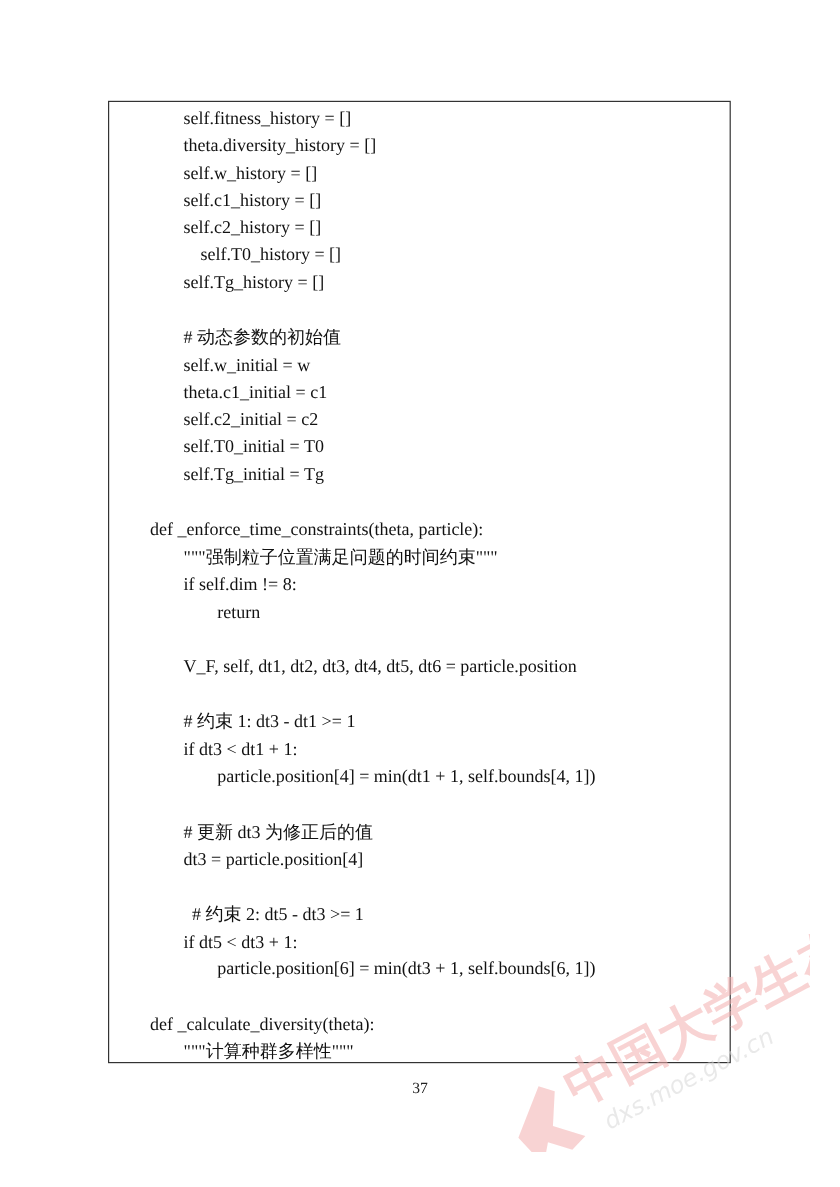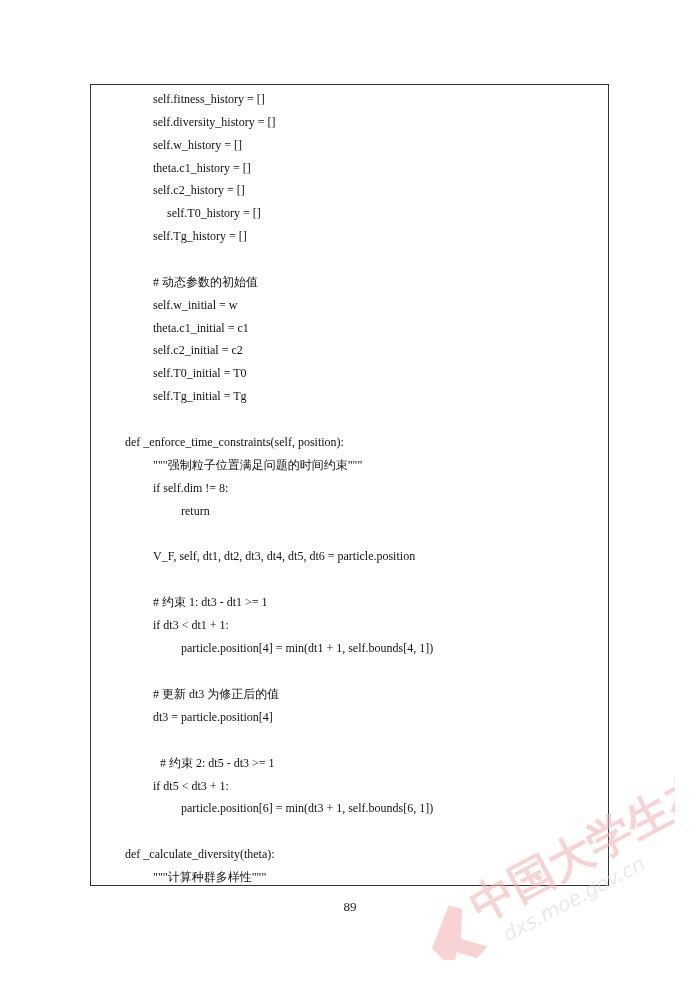--- a/index.html
+++ b/index.html
@@ -1,62 +1,62 @@
 <!DOCTYPE html>
 <html><head>
 <meta charset="utf-8">
 <style>
   html, body { margin:0; padding:0; background:#ffffff; }
   body { width:700px; height:989px; position:relative; overflow:hidden;
          font-family:"Liberation Serif", "DejaVu Serif", serif; color:#111; }
   .code-box { position:absolute; left:90px; top:84px; width:519px; height:802px;
               border:1.5px solid #333; box-sizing:border-box; background:#fff; }
-  .line { position:absolute; font-size:12px; white-space:pre; line-height:16px; }
+  .line { position:absolute; font-size:15px; white-space:pre; line-height:16px; }
   .page-number { position:absolute; top:899px; left:0; width:700px; text-align:center;
                  font-size:13px; color:#222; }
   .watermark { position:absolute; left:395px; top:770px; width:280px; height:190px;
                pointer-events:none; opacity:0.55; }
 </style>
 </head>
 <body>
 
 <div class="code-box"></div>
 
 <div id="lines">
   <div class="line" style="top:91px;left:153px">self.fitness_history = []</div>
-  <div class="line" style="top:114px;left:153px">self.diversity_history = []</div>
+  <div class="line" style="top:114px;left:153px">theta.diversity_history = []</div>
   <div class="line" style="top:137px;left:153px">self.w_history = []</div>
-  <div class="line" style="top:160px;left:153px">theta.c1_history = []</div>
+  <div class="line" style="top:160px;left:153px">self.c1_history = []</div>
   <div class="line" style="top:182px;left:153px">self.c2_history = []</div>
   <div class="line" style="top:205px;left:167px">self.T0_history = []</div>
   <div class="line" style="top:228px;left:153px">self.Tg_history = []</div>
   <div class="line" style="top:274px;left:153px"># 动态参数的初始值</div>
   <div class="line" style="top:297px;left:153px">self.w_initial = w</div>
   <div class="line" style="top:320px;left:153px">theta.c1_initial = c1</div>
   <div class="line" style="top:342px;left:153px">self.c2_initial = c2</div>
   <div class="line" style="top:365px;left:153px">self.T0_initial = T0</div>
   <div class="line" style="top:388px;left:153px">self.Tg_initial = Tg</div>
-  <div class="line" style="top:434px;left:125px">def _enforce_time_constraints(self, position):</div>
+  <div class="line" style="top:434px;left:125px">def _enforce_time_constraints(theta, particle):</div>
   <div class="line" style="top:457px;left:153px">"""强制粒子位置满足问题的时间约束"""</div>
   <div class="line" style="top:480px;left:153px">if self.dim != 8:</div>
   <div class="line" style="top:503px;left:181px">return</div>
   <div class="line" style="top:548px;left:153px">V_F, self, dt1, dt2, dt3, dt4, dt5, dt6 = particle.position</div>
   <div class="line" style="top:594px;left:153px"># 约束 1: dt3 - dt1 &gt;= 1</div>
   <div class="line" style="top:617px;left:153px">if dt3 &lt; dt1 + 1:</div>
   <div class="line" style="top:640px;left:181px">particle.position[4] = min(dt1 + 1, self.bounds[4, 1])</div>
   <div class="line" style="top:686px;left:153px"># 更新 dt3 为修正后的值</div>
   <div class="line" style="top:709px;left:153px">dt3 = particle.position[4]</div>
   <div class="line" style="top:755px;left:160px"># 约束 2: dt5 - dt3 &gt;= 1</div>
   <div class="line" style="top:778px;left:153px">if dt5 &lt; dt3 + 1:</div>
   <div class="line" style="top:800px;left:181px">particle.position[6] = min(dt3 + 1, self.bounds[6, 1])</div>
   <div class="line" style="top:846px;left:125px">def _calculate_diversity(theta):</div>
   <div class="line" style="top:869px;left:153px">"""计算种群多样性"""</div>
 </div>
 
-<div class="page-number">89</div>
+<div class="page-number">37</div>
 
 <div class="watermark">
   <svg width="280" height="190" viewBox="0 0 280 190">
     <g transform="rotate(-28 140 95)">
       <path d="M10 120 L45 90 L55 100 L40 125 L60 145 L45 150 L30 135 L18 150 Z" fill="#f4b0b0"></path>
       <text x="65" y="120" font-size="44" font-weight="bold" fill="#f4b0b0" font-family="DejaVu Sans, sans-serif">中国大学生在线</text>
       <text x="80" y="150" font-size="20" font-style="italic" fill="#d8d8d8" font-family="DejaVu Sans, sans-serif">dxs.moe.gov.cn</text>
     </g>
   </svg>
 </div>

